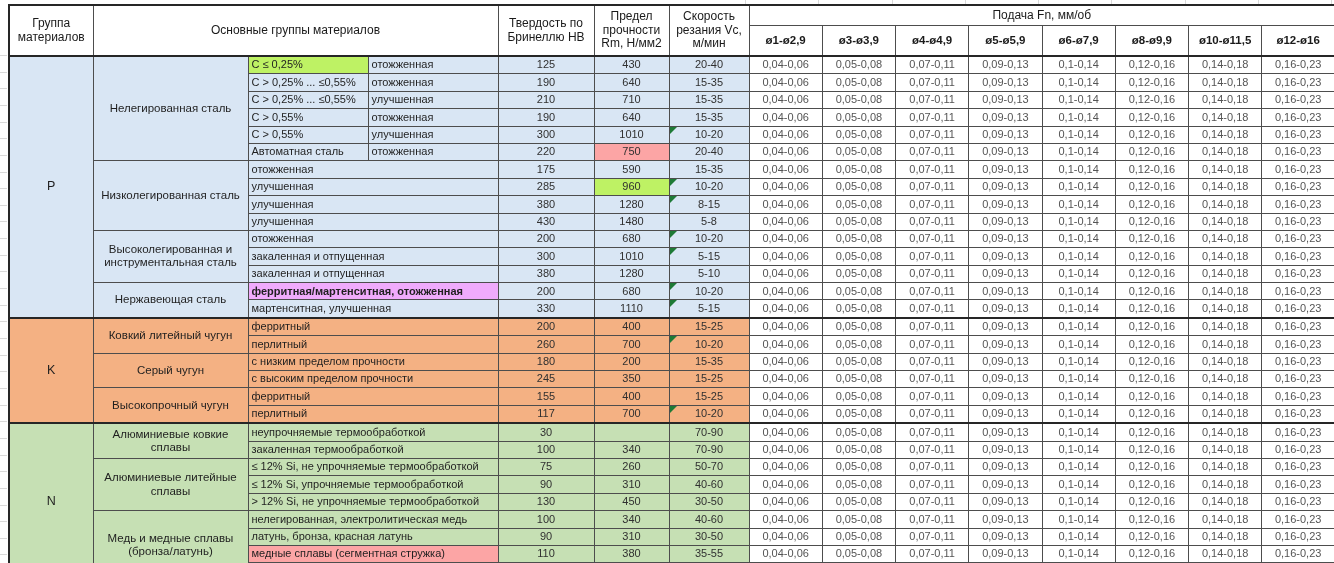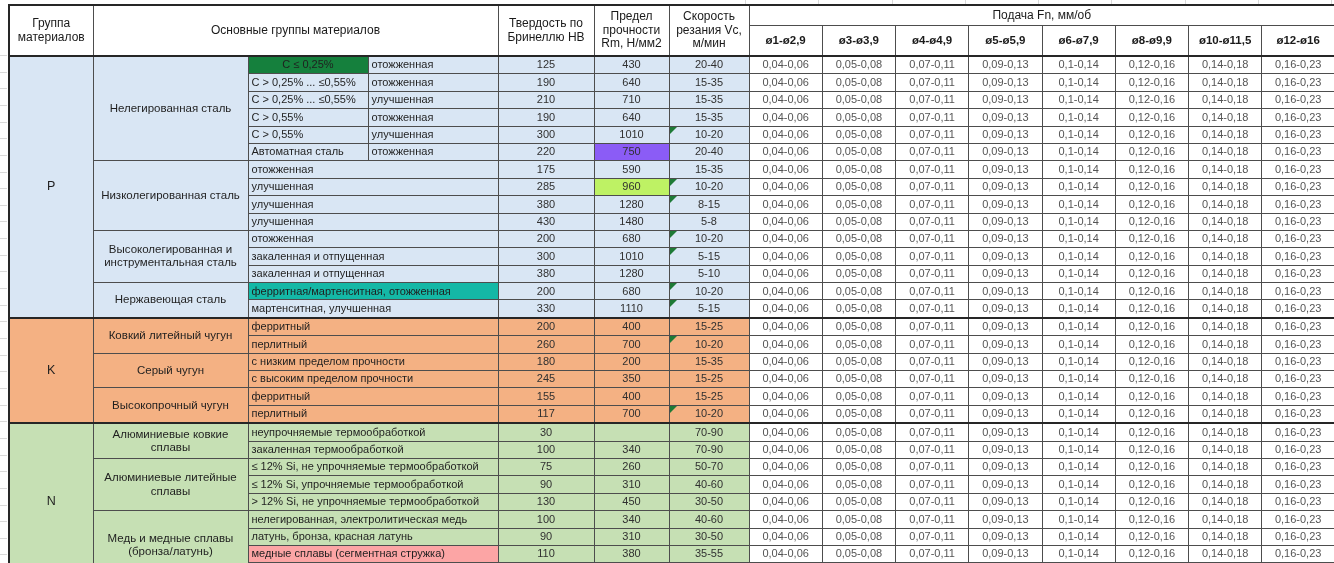--- a/index.html
+++ b/index.html
@@ -78,21 +78,21 @@
         <th>ø6-ø7,9</th>
         <th>ø8-ø9,9</th>
         <th>ø10-ø11,5</th>
         <th>ø12-ø16</th>
       </tr>
     </thead>
     <tbody>
         <tr class="group-start">
           <td class="group-code" rowspan="15" style="background: rgb(217, 230, 244);">P</td>
           <td class="subgroup-label" rowspan="6" style="background: rgb(217, 230, 244);">Нелегированная сталь</td>
-          <td class="mat" style="background: #15803d; text-align: center;">C ≤ 0,25%</td>
+          <td class="mat" style="background: #bef264;">C ≤ 0,25%</td>
           <td class="mat" style="background: rgb(217, 230, 244);">отожженная</td>
           <td class="num hb" style="background: rgb(217, 230, 244);">125</td>
           <td class="num rm" style="background: rgb(217, 230, 244);">430</td>
           <td class="num vc" style="background: rgb(217, 230, 244);">20-40</td>
           <td class="feed">0,04-0,06</td>
           <td class="feed">0,05-0,08</td>
           <td class="feed">0,07-0,11</td>
           <td class="feed">0,09-0,13</td>
           <td class="feed">0,1-0,14</td>
           <td class="feed">0,12-0,16</td>
@@ -156,21 +156,21 @@
           <td class="feed">0,09-0,13</td>
           <td class="feed">0,1-0,14</td>
           <td class="feed">0,12-0,16</td>
           <td class="feed">0,14-0,18</td>
           <td class="feed">0,16-0,23</td>
         </tr>
         <tr>
           <td class="mat" style="background: rgb(217, 230, 244);">Автоматная сталь</td>
           <td class="mat" style="background: rgb(217, 230, 244);">отожженная</td>
           <td class="num hb" style="background: rgb(217, 230, 244);">220</td>
-          <td class="num rm" style="background: #8b5cf6;">750</td>
+          <td class="num rm" style="background: #fca5a5;">750</td>
           <td class="num vc" style="background: rgb(217, 230, 244);">20-40</td>
           <td class="feed">0,04-0,06</td>
           <td class="feed">0,05-0,08</td>
           <td class="feed">0,07-0,11</td>
           <td class="feed">0,09-0,13</td>
           <td class="feed">0,1-0,14</td>
           <td class="feed">0,12-0,16</td>
           <td class="feed">0,14-0,18</td>
           <td class="feed">0,16-0,23</td>
         </tr>
@@ -269,21 +269,21 @@
           <td class="feed">0,05-0,08</td>
           <td class="feed">0,07-0,11</td>
           <td class="feed">0,09-0,13</td>
           <td class="feed">0,1-0,14</td>
           <td class="feed">0,12-0,16</td>
           <td class="feed">0,14-0,18</td>
           <td class="feed">0,16-0,23</td>
         </tr>
         <tr>
           <td class="subgroup-label" rowspan="2" style="background: rgb(217, 230, 244);">Нержавеющая сталь</td>
-          <td class="mat" colspan="2" style="background: #14b8a6;">ферритная/мартенситная, отожженная</td>
+          <td class="mat" colspan="2" style="background: #f0abfc; font-weight: bold;">ферритная/мартенситная, отожженная</td>
           <td class="num hb" style="background: rgb(217, 230, 244);">200</td>
           <td class="num rm" style="background: rgb(217, 230, 244);">680</td>
           <td class="num vc" style="background: rgb(217, 230, 244);">10-20<span class="marker" style="border-top-color: rgb(30, 122, 54);"></span></td>
           <td class="feed">0,04-0,06</td>
           <td class="feed">0,05-0,08</td>
           <td class="feed">0,07-0,11</td>
           <td class="feed">0,09-0,13</td>
           <td class="feed">0,1-0,14</td>
           <td class="feed">0,12-0,16</td>
           <td class="feed">0,14-0,18</td>

